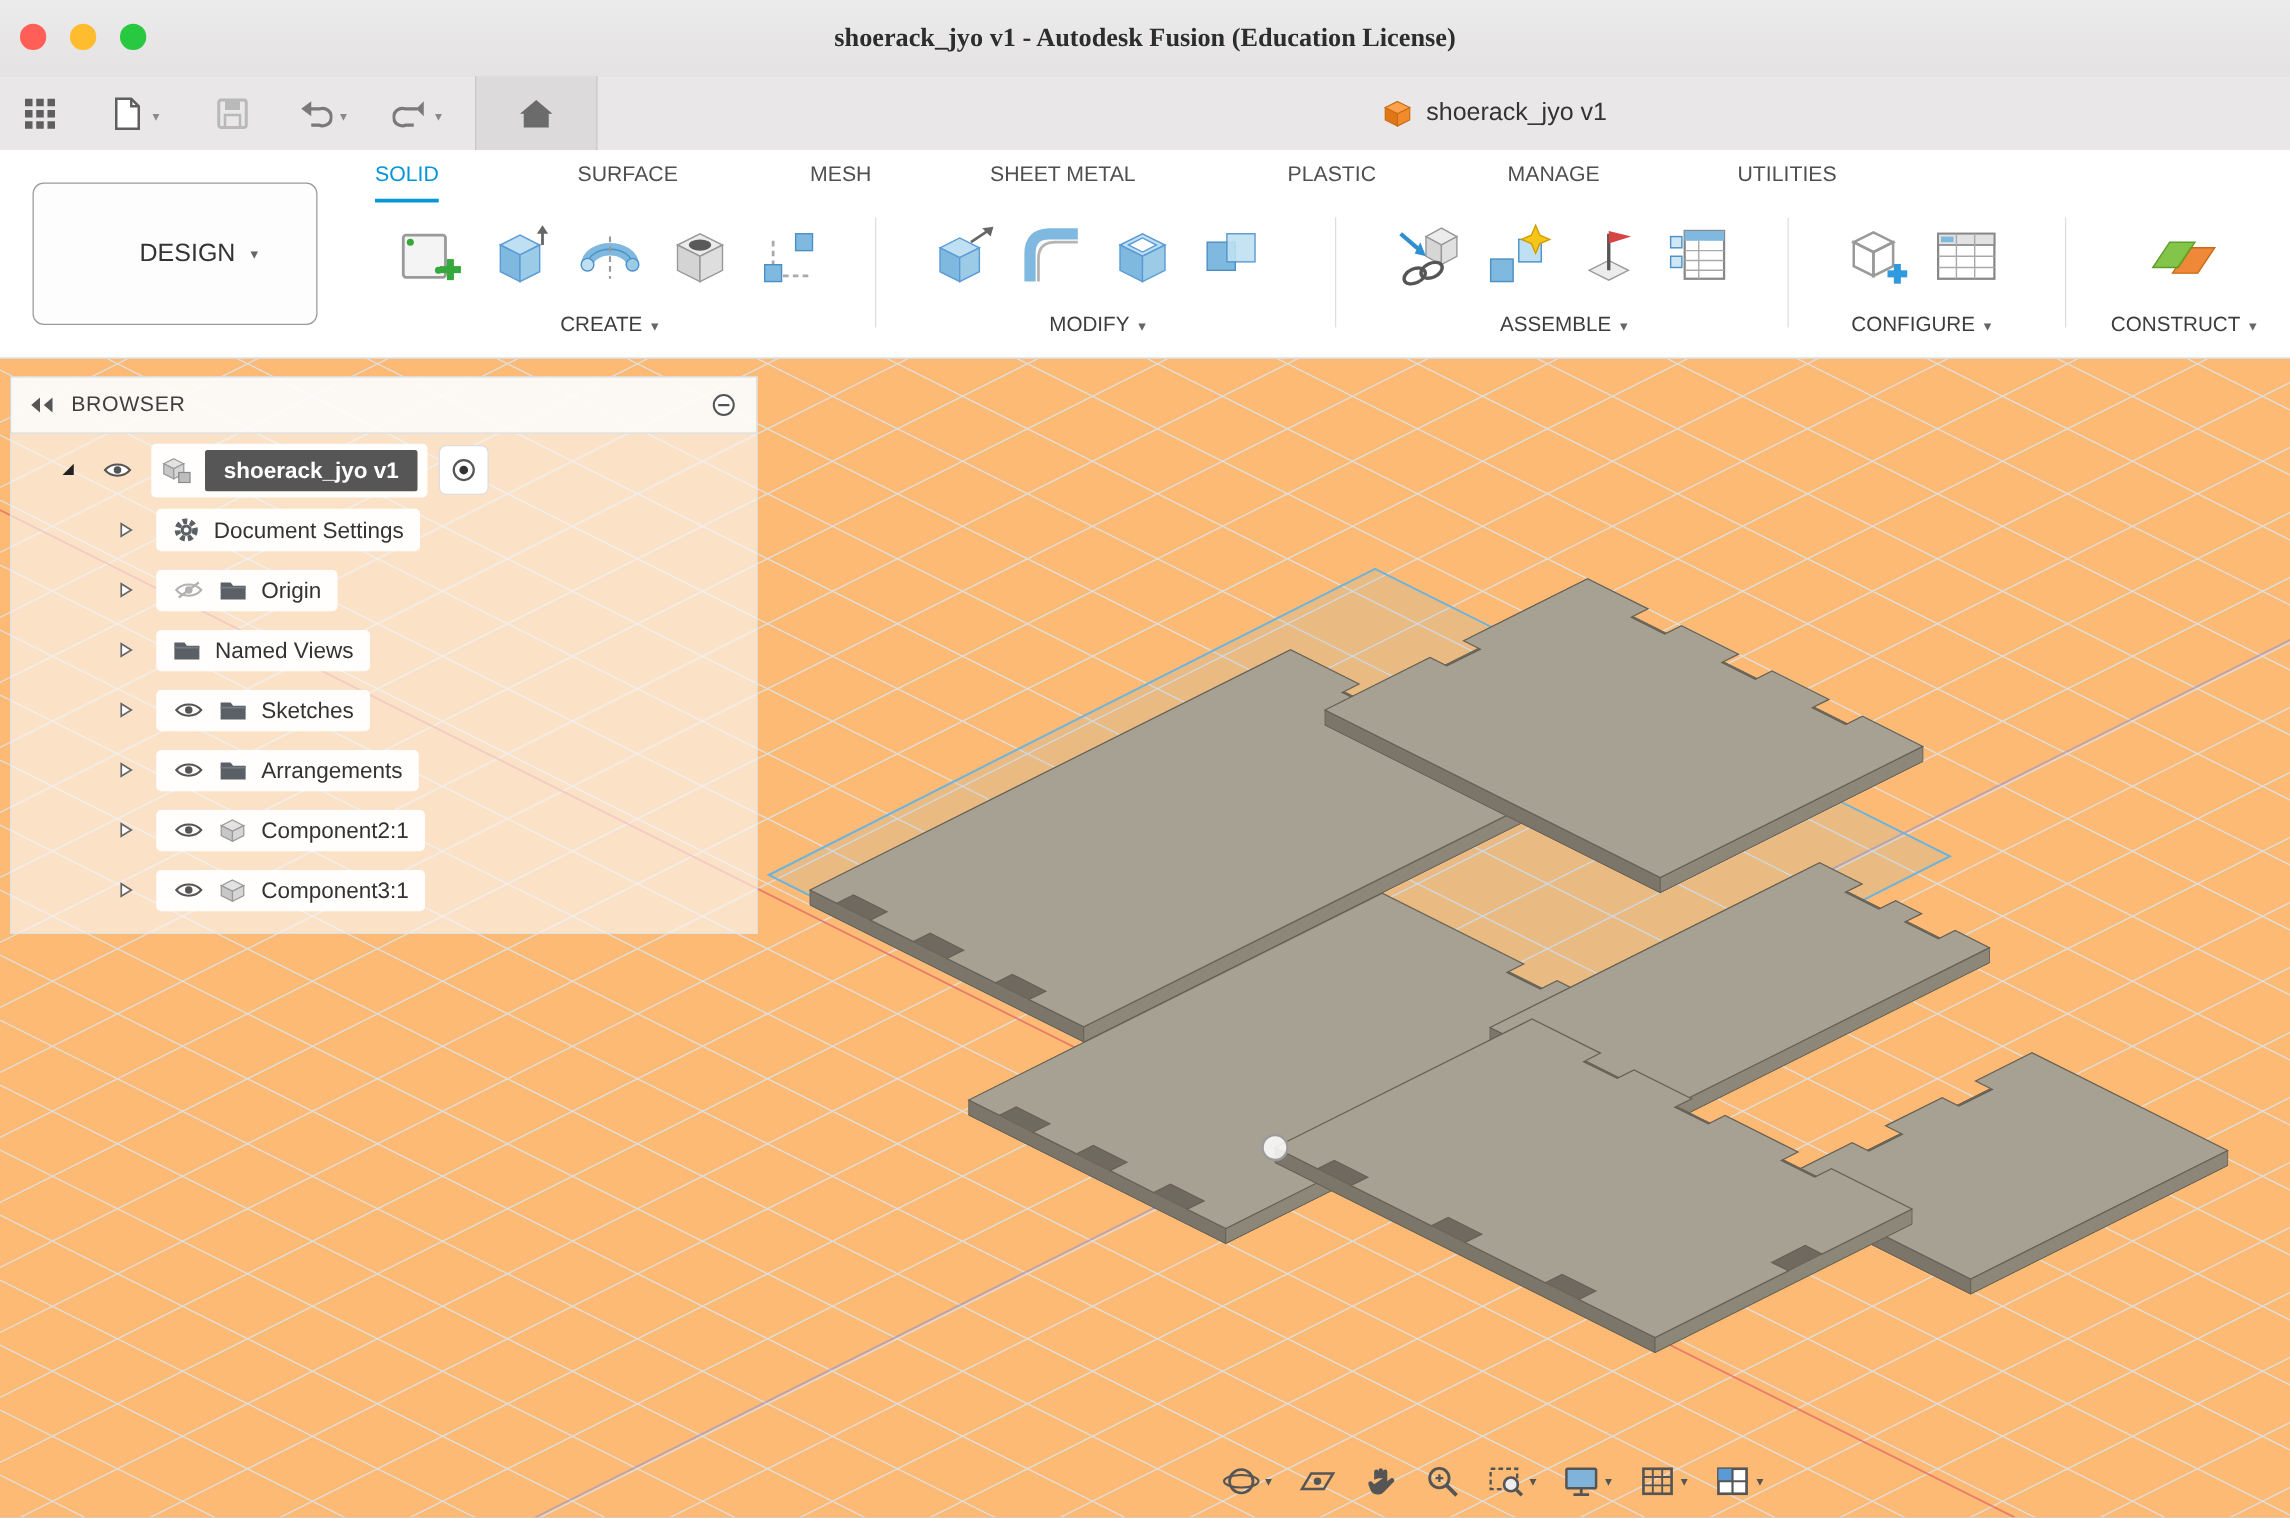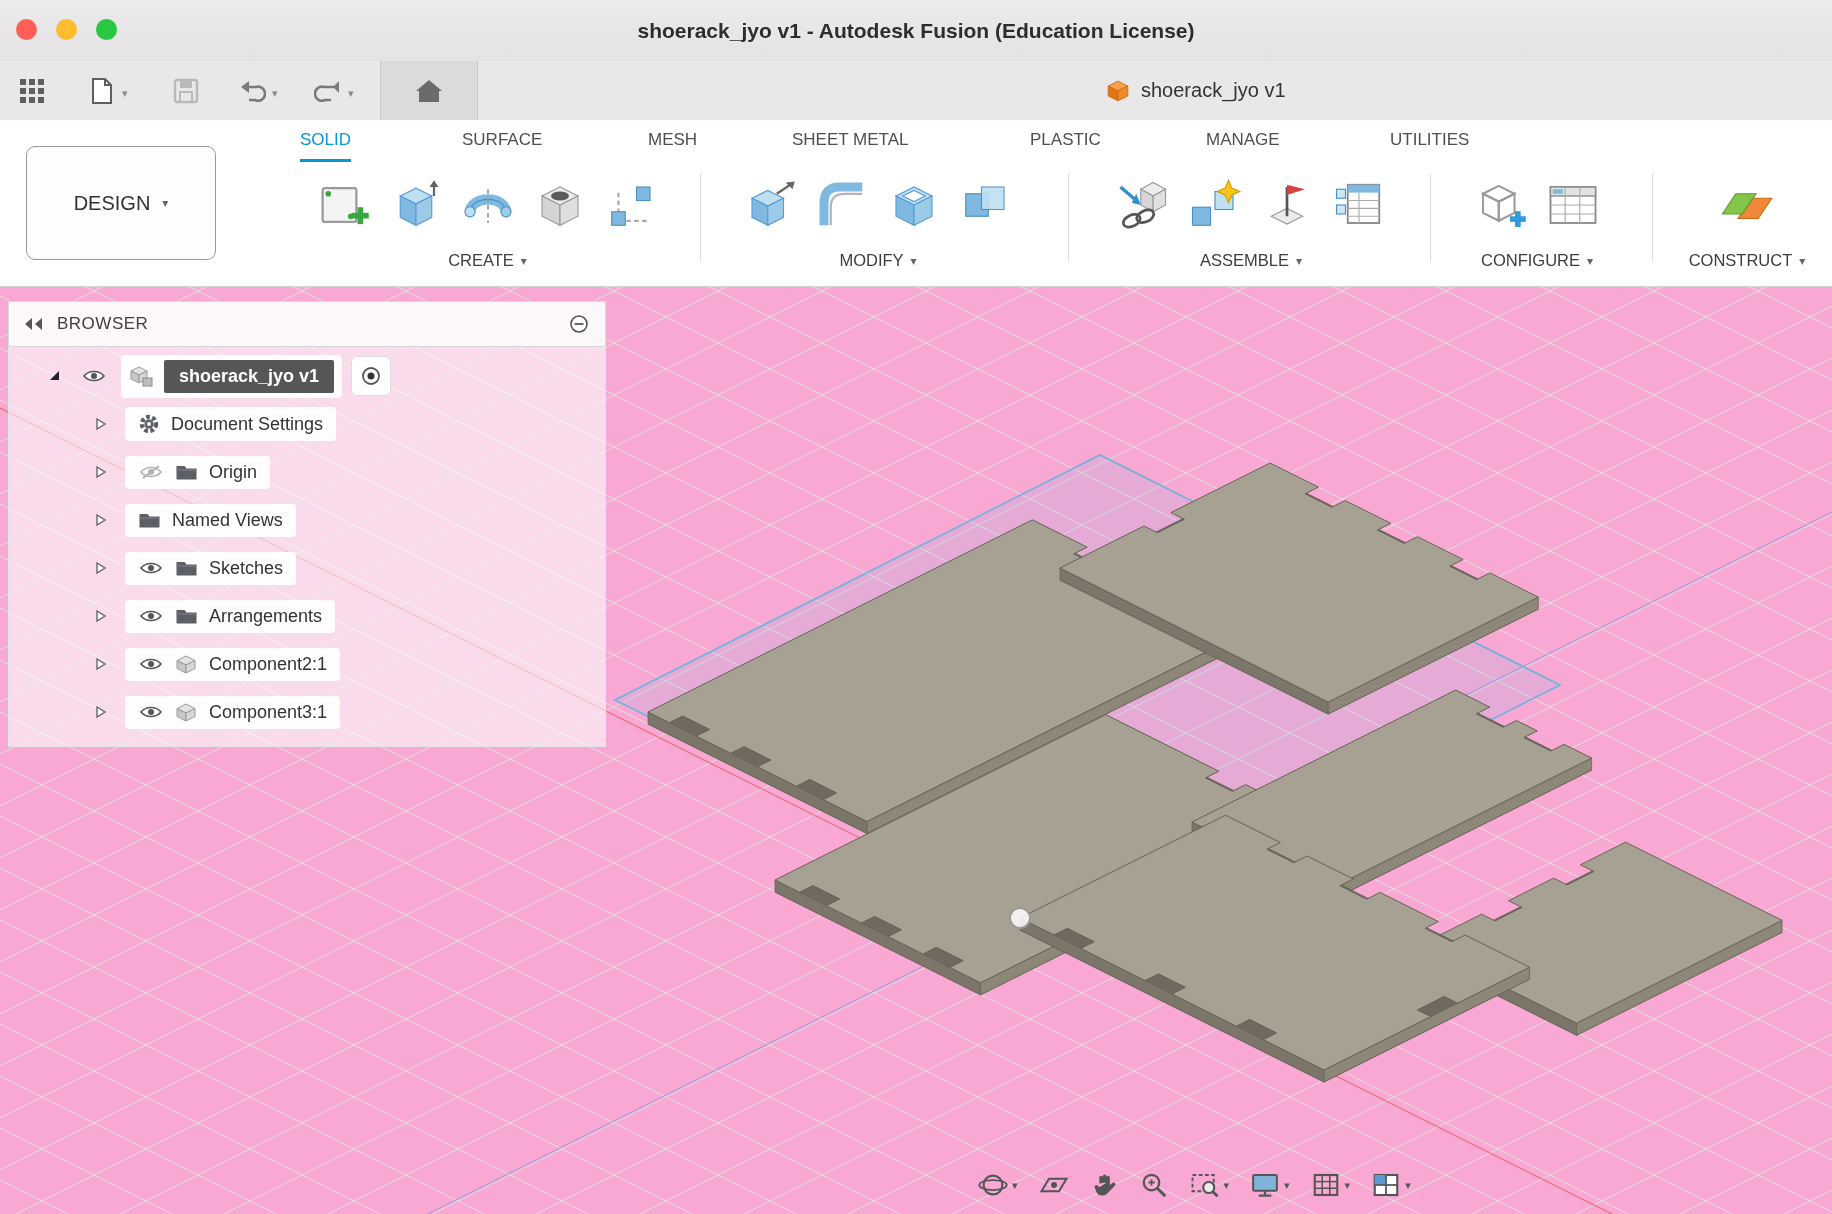--- a/index.html
+++ b/index.html
@@ -5,50 +5,50 @@
   html,body{margin:0;padding:0;background:#bbb;}
   .app{position:relative;width:1832px;height:1214px;overflow:hidden;
        font-family:"Liberation Sans",sans-serif;background:#ededed;}
 
   
   .titlebar{position:absolute;top:0;left:0;right:0;height:61px;
     background:linear-gradient(#ecebec,#e4e2e3);border-bottom:1px solid #d6d4d5;z-index:30;}
   .traffic{position:absolute;top:19px;left:16px;display:flex;gap:19px;}
   .dot{width:21px;height:21px;border-radius:50%;}
   .dot.red{background:#ff5f57;}.dot.yellow{background:#febc2e;}.dot.green{background:#28c840;}
-  .win-title{line-height:61px;text-align:center;font-size:21px;font-weight:bold;color:#2d2d2d;}
+  .win-title{line-height:61px;text-align:center;font-size:21px;font-weight:bold;color:#2d2d2d;font-family:Liberation Serif, serif;}
 
   
   .qtoolbar{position:absolute;top:61px;left:0;right:0;height:59px;background:#e9e7e8;
     border-bottom:1px solid #d0cecf;z-index:30;}
   .qbtn{position:absolute;top:14px;width:32px;height:32px;display:flex;align-items:center;justify-content:center;}
   .qcaret{position:absolute;top:26px;font-size:11px;color:#8a8a8a;}
   .home-box{position:absolute;left:380px;top:0;width:96px;height:59px;background:#dcdadb;
     border-left:1px solid #c9c7c8;border-right:1px solid #c9c7c8;
     display:flex;align-items:center;justify-content:center;}
   .doc-tab{position:absolute;left:1106px;top:0;height:59px;display:flex;align-items:center;gap:11px;
     font-size:20px;color:#333;}
 
   
   .ribbon{position:absolute;top:120px;left:0;right:0;height:166px;background:#ffffff;
     border-bottom:1px solid #d2d2d2;z-index:30;}
   .design-btn{position:absolute;left:26px;top:26px;width:188px;height:112px;background:#fdfdfd;
     border:1px solid #9a9a9a;border-radius:9px;display:flex;align-items:center;justify-content:center;
-    gap:12px;font-size:20px;color:#333;cursor:pointer;}
+    gap:12px;font-size:20px;color:#333;cursor:pointer;padding-left:38px;}
   .tab{position:absolute;top:10px;font-size:17px;color:#4f4f4f;padding-bottom:9px;cursor:pointer;}
   .tab.active{color:#0696d7;border-bottom:3px solid #0696d7;}
   .tgroup{position:absolute;top:46px;display:flex;flex-direction:column;align-items:center;}
   .ticons{display:flex;gap:18px;height:78px;align-items:center;}
   .tlabel{margin-top:7px;font-size:16.5px;color:#3d3d3d;display:flex;gap:7px;align-items:center;cursor:pointer;}
   .ribbon-icon{width:54px;height:54px;cursor:pointer;}
   .vdiv{position:absolute;top:54px;height:88px;width:1px;background:#ddd;}
   .caret{font-size:12px;color:#666;}
 
   
-  .canvas{position:absolute;top:286px;left:0;right:0;bottom:0;background:#f9a8d4;}
+  .canvas{position:absolute;top:286px;left:0;right:0;bottom:0;background:#fdba74;}
   #scene{position:absolute;top:0;left:0;}
 
   
   .browser{position:absolute;left:8px;top:15px;width:598px;z-index:10;}
   .b-header{height:44px;background:rgba(252,252,252,0.95);border:1px solid #d8d8d8;
     display:flex;align-items:center;font-size:17px;color:#3f3f3f;letter-spacing:0.5px;}
   .b-body{background:rgba(250,250,250,0.62);border:1px solid #e3e3e3;border-top:none;padding:5px 0 10px;}
   .b-row{height:48px;display:flex;align-items:center;}
   .chip{display:flex;align-items:center;gap:11px;background:rgba(255,255,255,0.95);
     border-radius:4px;padding:6px 13px;cursor:pointer;}

